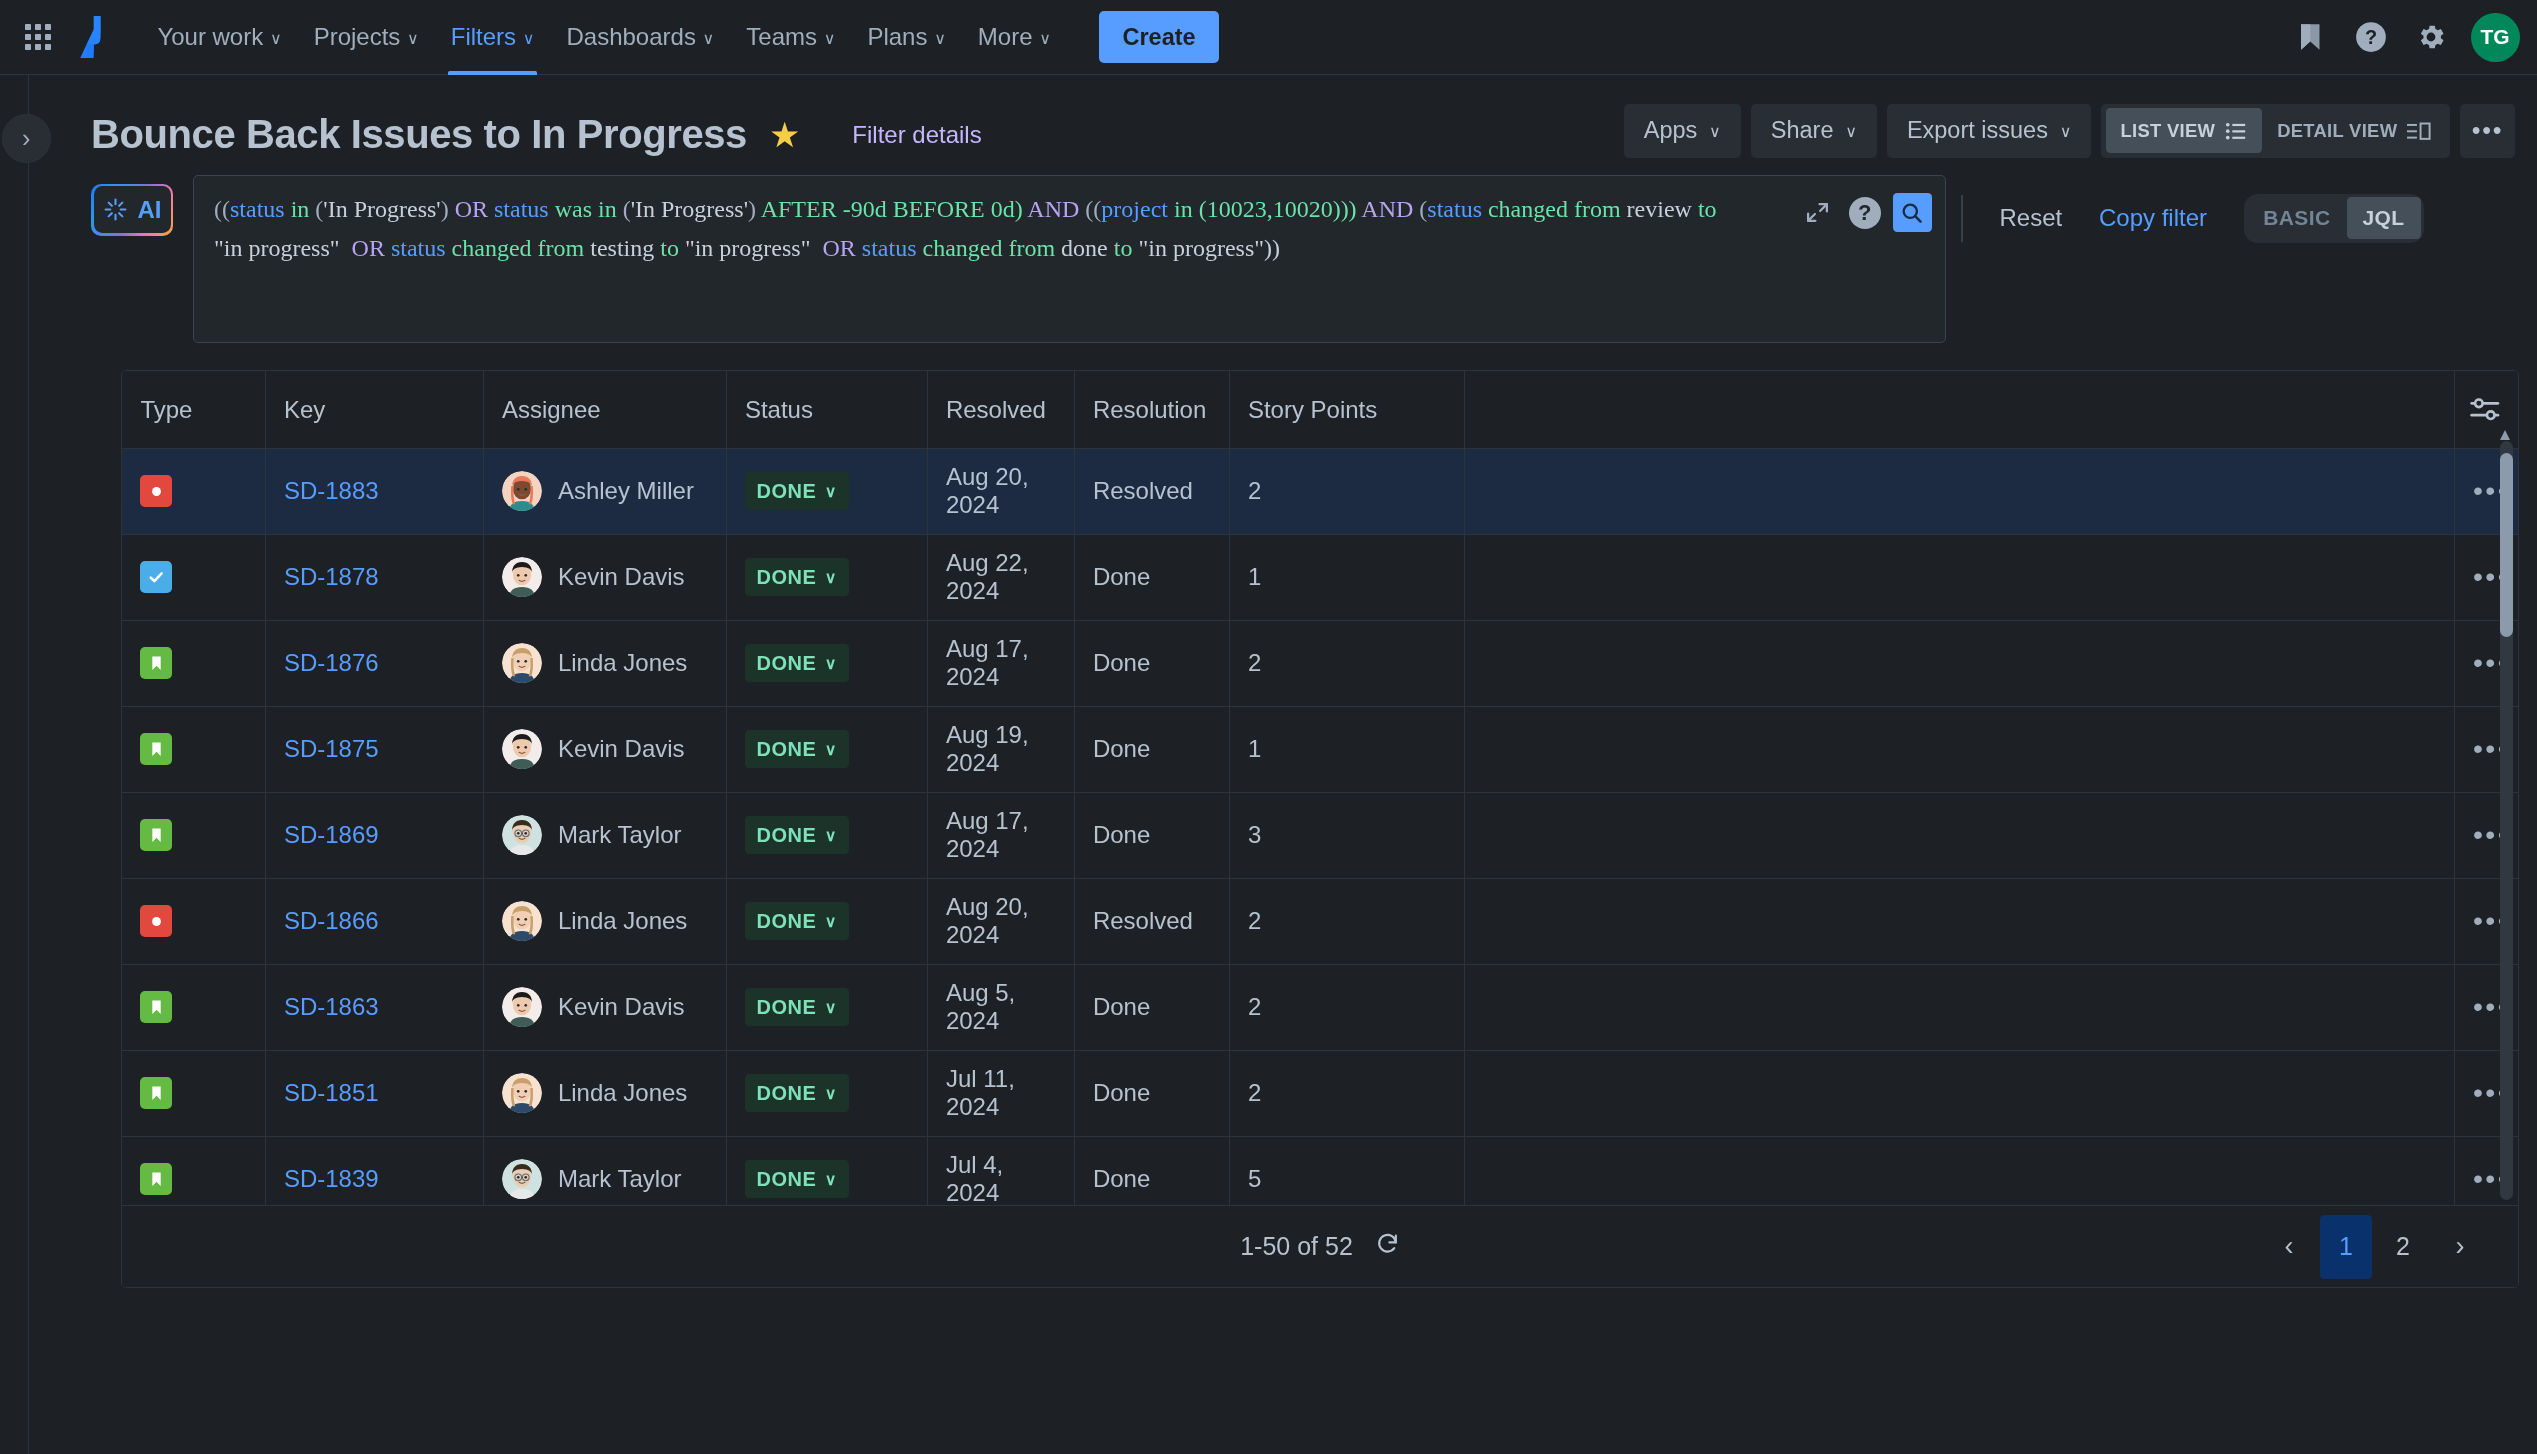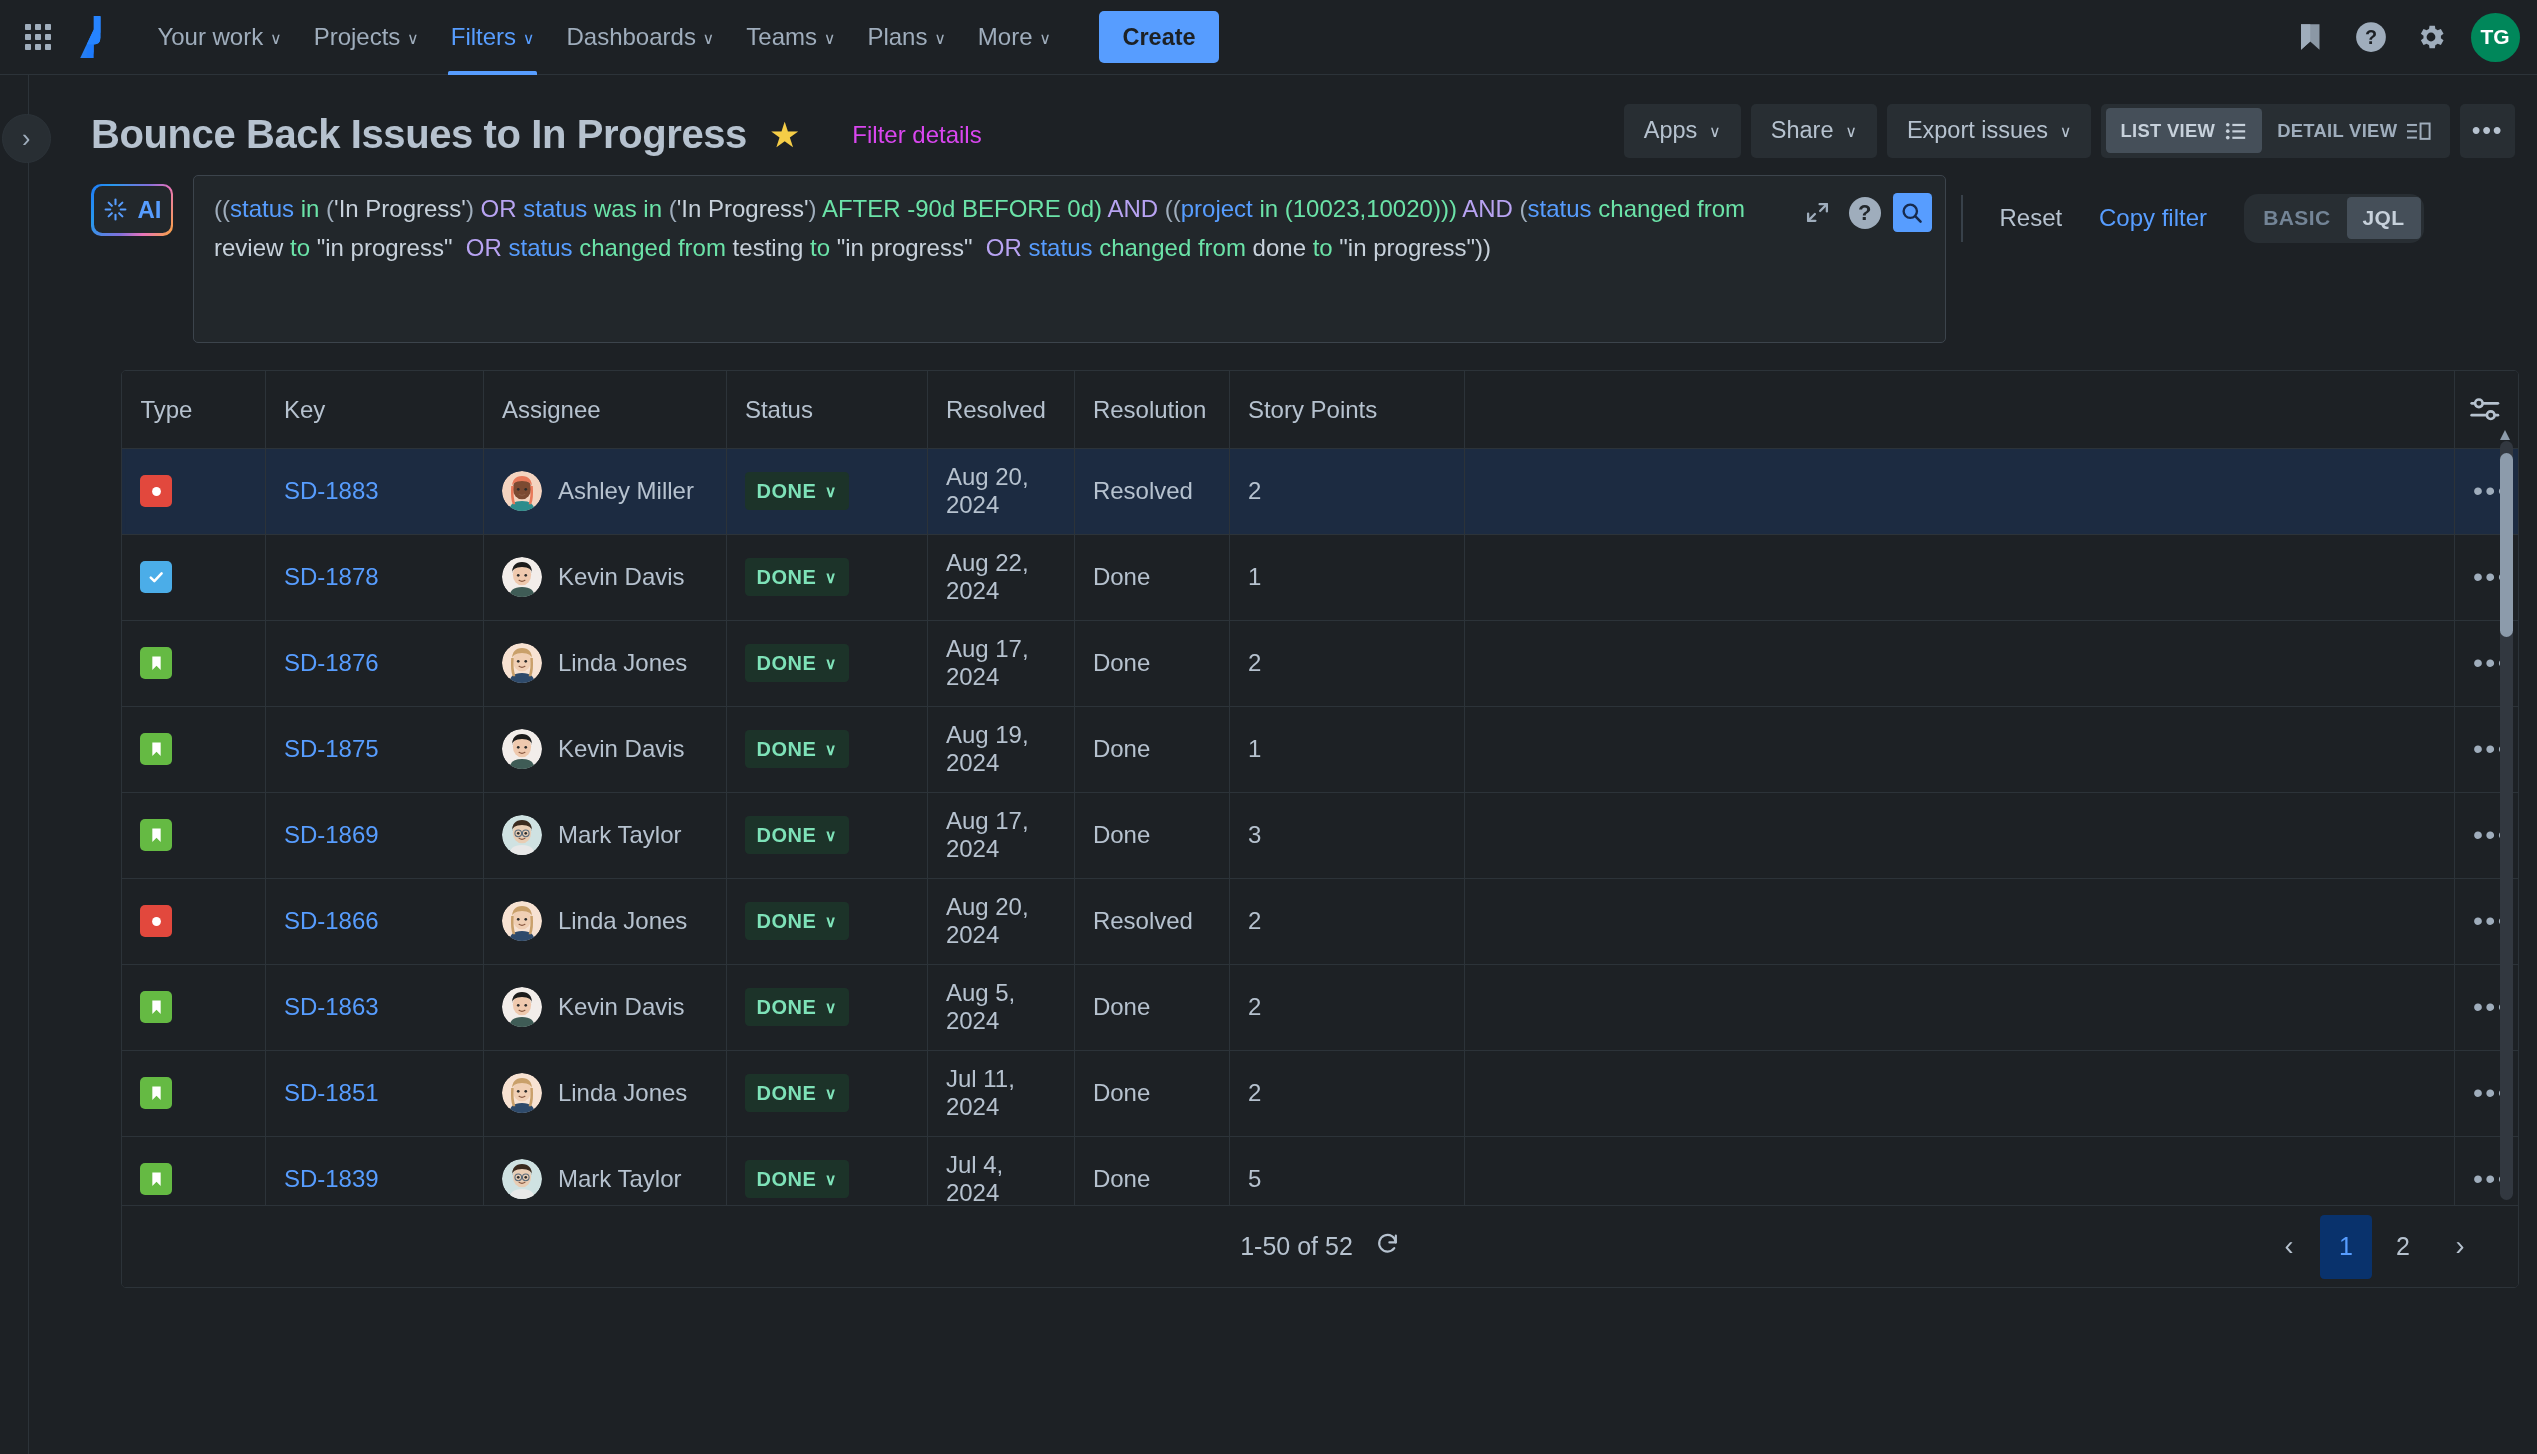--- a/index.html
+++ b/index.html
@@ -87,21 +87,21 @@
   
   .content { position: absolute; left: 29px; top: 75px; right: 0; bottom: 0; padding: 0 0 0 0; }
 
   .title-row {
     display: flex; align-items: center;
     padding: 37px 34px 0 62px; position: relative;
   }
   .page-title { font-size: 40px; font-weight: 600; color: #B6C2CF; letter-spacing: -0.4px; }
   .star { color: #F5CD47; font-size: 35px; margin-left: 22px; cursor: pointer; }
   .filter-details {
-    color: #d946ef; font-size: 24px; margin-left: 52px; cursor: pointer;
+    color: #c4b5fd; font-size: 24px; margin-left: 52px; cursor: pointer;
   }
 
   .toolbar { position: absolute; right: 22px; top: 28.5px; display: flex; align-items: center; gap: 10px; }
   .tb-btn {
     background: #282E33; color: #B6C2CF; border: none;
     height: 54px; border-radius: 5px; padding: 0 20px;
     font-size: 23.5px; display: flex; align-items: center; gap: 11.7px; cursor: pointer;
   }
   .seg {
     background: #282E33; border-radius: 5px; height: 54px; display: flex; align-items: flex-end; padding: 4.2px;
@@ -132,21 +132,21 @@
   }
   .ai-inner .lbl { color: #579DFF; font-size: 24px; font-weight: 600; }
 
   .jql-field {
     margin-left: 20px;
     flex: none; width: 1753px;
     background: #22272B; border: 0.8px solid #3C444C; border-radius: 5px;
     padding: 13.4px 20px 17px 20px; position: relative; min-height: 168px;
   }
   .jql-code {
-    font-family: Liberation Sans, sans-serif;
+    font-family: Liberation Serif, serif;
     font-size: 24px; line-height: 1.62; color: #C7D1DB;
     white-space: pre-wrap; word-break: break-word; max-width: 1535px;
   }
   .t-field { color: #579DFF; }
   .t-kw    { color: #6BE3A8; }
   .t-op    { color: #B8A3F2; }
   .t-str   { color: #C7D1DB; }
   .t-punct { color: #9FADBC; }
 
   .jql-actions { position: absolute; right: 13.4px; top: 17px; display: flex; align-items: center; gap: 8.4px; }

